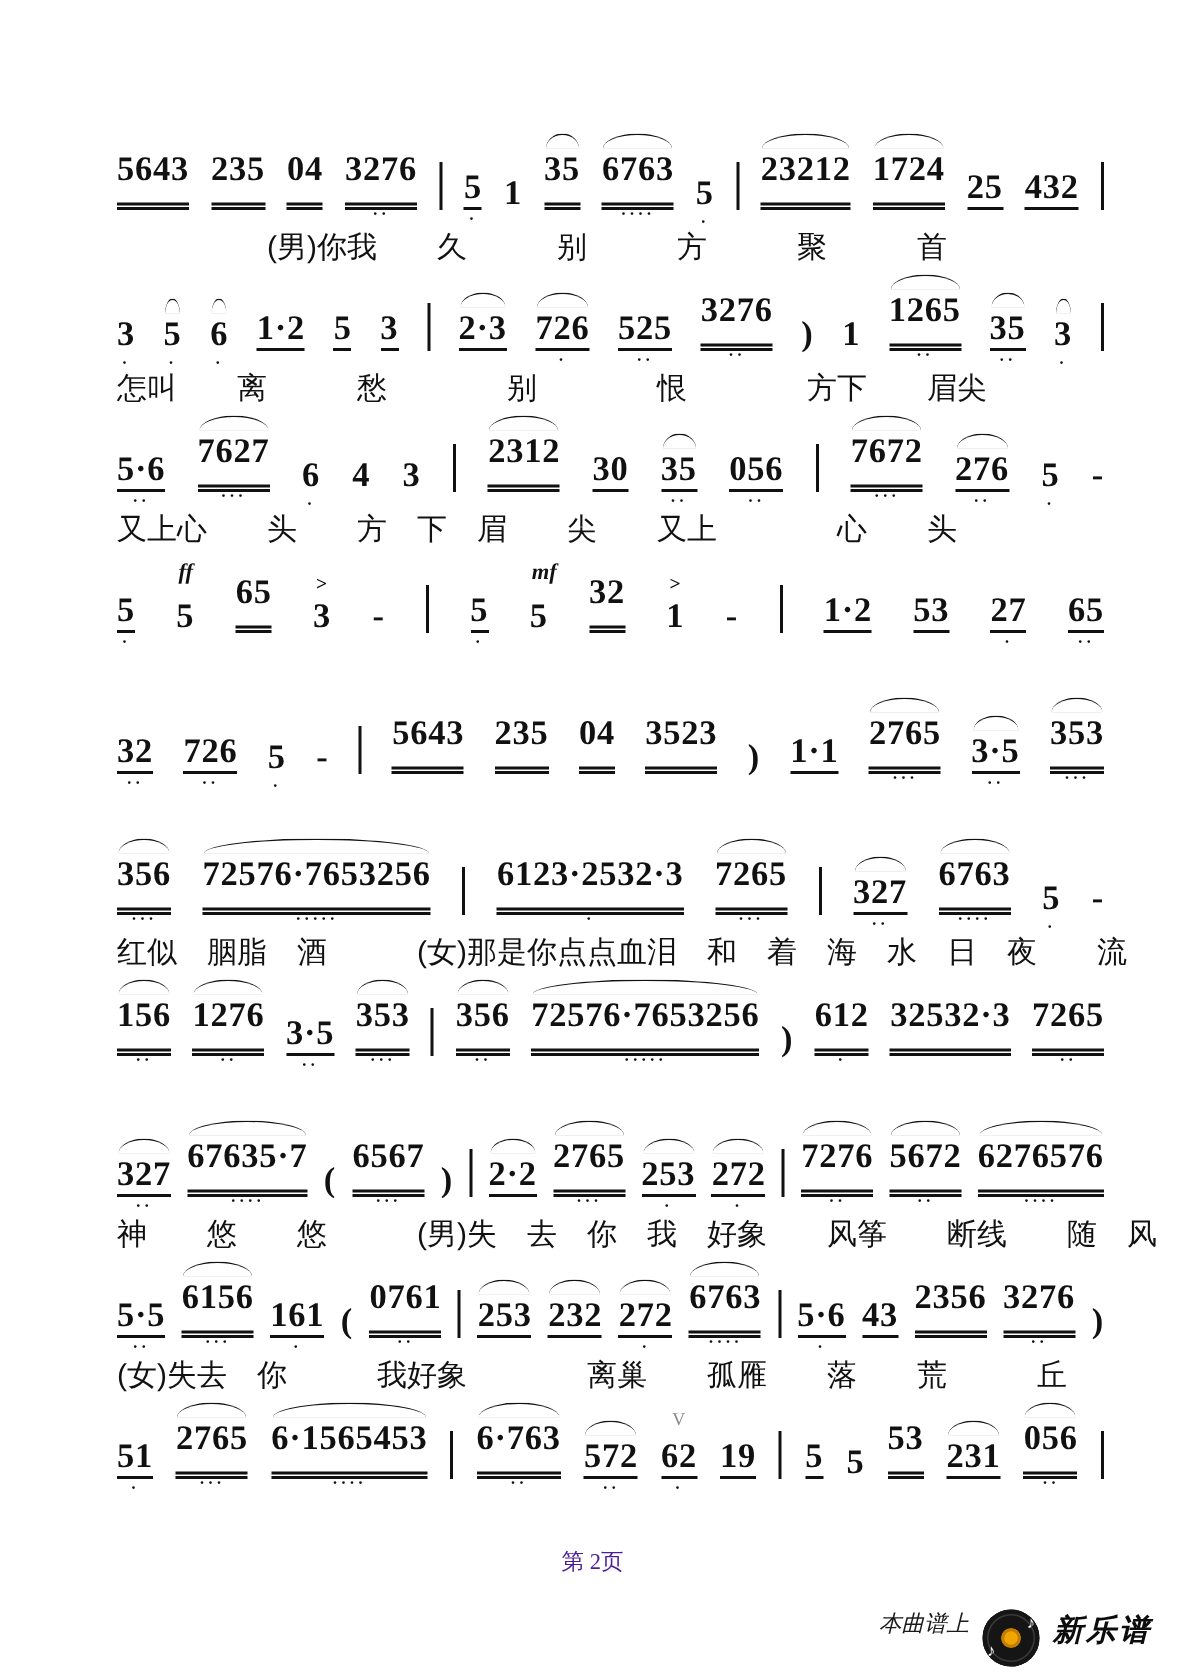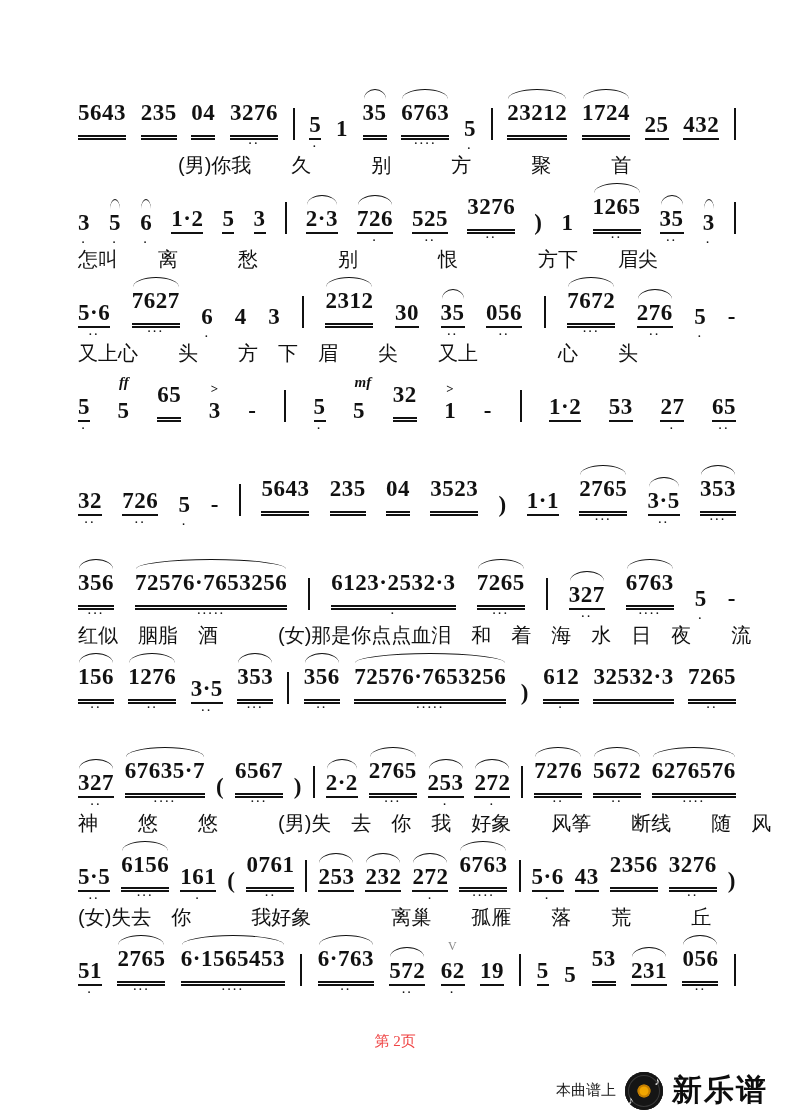--- a/index.html
+++ b/index.html
@@ -22,33 +22,33 @@
   .dyn{position:absolute;top:-20px;left:-3px;font-style:italic;font-size:15px;
        font-weight:bold;letter-spacing:0;margin-left:44px;}
   .acc{position:absolute;top:-17px;left:50%;transform:translateX(-50%);
        font-size:13px;font-weight:bold;}
   .breath{position:absolute;top:-19px;left:50%;transform:translateX(-50%);
        font-size:12px;color:#888;font-weight:normal;}
   .bar{width:2px;height:32px;background:#111;margin-bottom:0;}
   .lyrics{margin-top:13px;font-size:20px;line-height:1.2;white-space:pre;
        min-height:20px;font-family:Liberation Sans, sans-serif;}
   .page-num{position:absolute;left:0;right:0;top:1032px;text-align:center;
-       font-size:15px;color:#ef4444;}
+       font-size:15px;color:#4c1d95;}
   .watermark{position:absolute;right:22px;bottom:8px;display:flex;
-       align-items:center;gap:9px;}
+       gap:9px;font-style:italic;}
   .wm-prefix{font-size:15px;color:#1a1a1a;font-family:"DejaVu Sans",sans-serif;}
   .vinyl{position:relative;width:38px;height:38px;border-radius:50%;
        background:#151515;display:inline-block;box-shadow:inset 0 0 0 3px #151515,inset 0 0 0 4px #3a3a3a;}
   .vinyl-center{position:absolute;left:50%;top:50%;width:13px;height:13px;
        border-radius:50%;transform:translate(-50%,-50%);background:#f0a500;
        box-shadow:inset 0 0 0 2px #c47d00;}
   .vnote{position:absolute;color:#fff;font-size:11px;line-height:1;}
   .vnote.n1{right:3px;top:4px;}
   .vnote.n2{left:3px;bottom:4px;}
-  .wm-brand{font-size:30px;font-weight:bold;color:#0d0d0d;letter-spacing:2px;
+  .wm-brand{font-size:20px;font-weight:bold;color:#0d0d0d;letter-spacing:2px;
        font-family:"DejaVu Sans",sans-serif;}
 </style>
 </head>
 <body>
 
 <div class="sheet">
   <div id="systems">
       <div class="system">
         <div class="notes">
           <span class="tok u2">5643</span>

